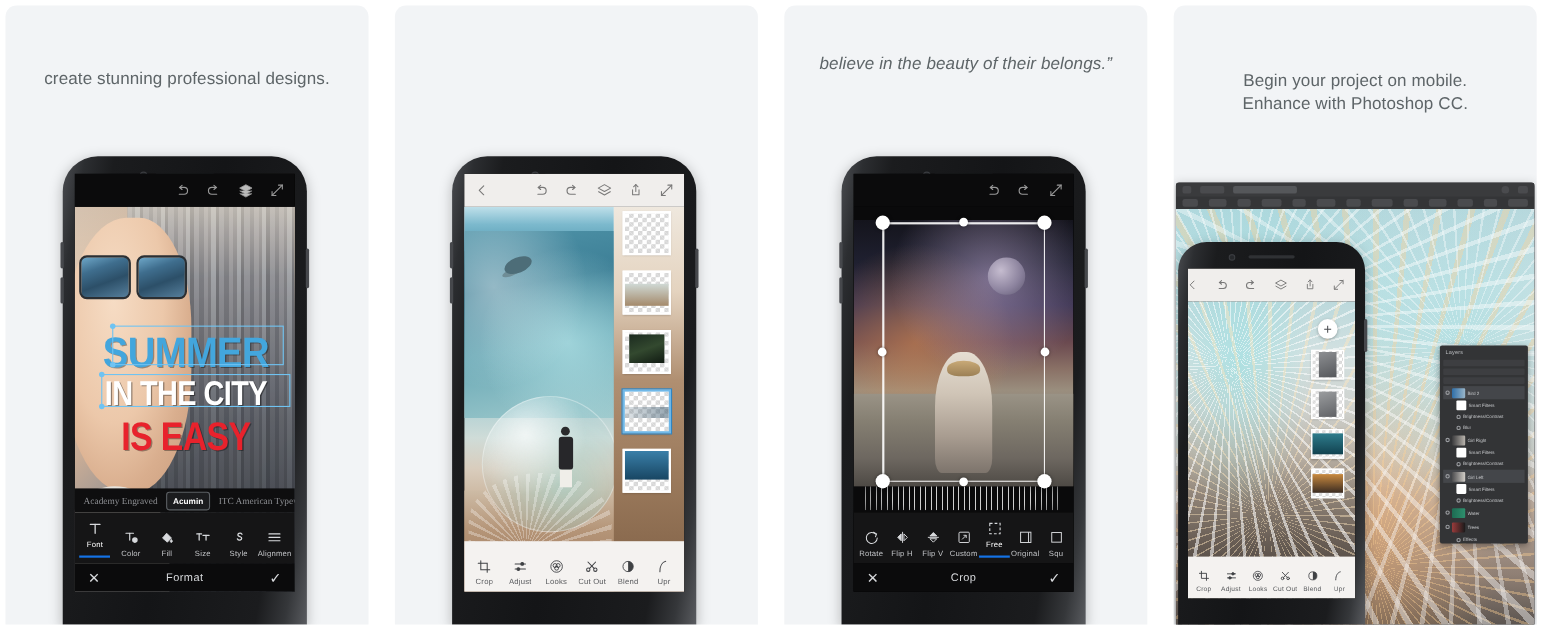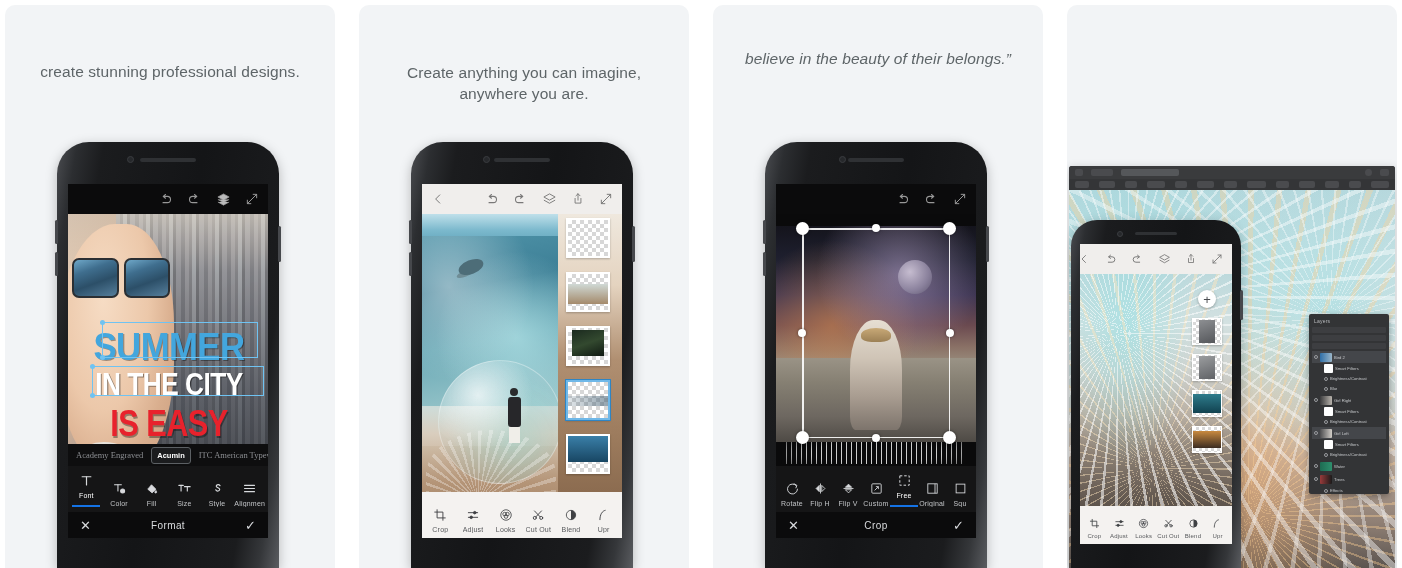--- a/index.html
+++ b/index.html
@@ -40,21 +40,21 @@
   .caption.c3 { top: 43px; }
   .caption.c4 { top: 58px; }
   .caption .q { font-style: italic; }
 
   
   .phone {
     position: absolute;
     background: linear-gradient(100deg,#4c4e52 0%,#2c2e31 7%,#1b1c1e 16%,#141517 50%,#1b1c1e 84%,#35373a 93%,#5a5c60 100%);
     border-radius: 32px 32px 0 0;
     box-shadow: 0 3px 12px rgba(0,0,0,.25);
-    padding: 42px 11px 0 11px;
+    padding: 16px 11px 0 11px;
   }
   .phone .speaker {
     position: absolute; top: 16px; left: 50%;
     transform: translateX(-50%);
     width: 56px; height: 4px;
     background: #2f3134; border-radius: 3px;
   }
   .phone .camera {
     position: absolute; top: 14px;
     width: 7px; height: 7px; border-radius: 50%;
@@ -627,24 +627,20 @@
             <span style="font-size:13px">✕</span>
             <span class="title">Format</span>
             <span style="font-size:13px">✓</span>
           </div>
         </div>
       </div>
     </div>
   </div>
 
   <div class="panel">
-    <div class="caption c2">
-      <div>Create anything you can imagine,</div>
-      <div>anywhere you are.</div>
-    </div>
 
     <div class="phone" id="phone2">
       <div class="speaker"></div>
       <div class="camera"></div>
       <div class="btn-left" style="top:78px;height:24px"></div>
       <div class="btn-left" style="top:110px;height:24px"></div>
       <div class="btn-side" style="top:84px;height:36px"></div>
 
       <div class="screen">
         <div class="art2">
@@ -891,20 +887,24 @@
             <span style="font-size:13px">✕</span>
             <span class="title">Crop</span>
             <span style="font-size:13px">✓</span>
           </div>
         </div>
       </div>
     </div>
   </div>
 
   <div class="panel">
+    <div class="caption c4">
+      <div>Begin your project on mobile.</div>
+      <div>Enhance with Photoshop CC.</div>
+    </div>
 
     <div class="desktop">
       <div class="ps-menubar">
         <span class="ps-pill" style="width:8px"></span>
         <span class="ps-pill" style="width:22px"></span>
         <span class="ps-pill" style="width:58px;background:#55575a"></span>
         <span style="flex:1"></span>
         <span class="ps-pill" style="width:7px;border-radius:50%;height:7px"></span>
         <span class="ps-pill" style="width:9px"></span>
       </div>

